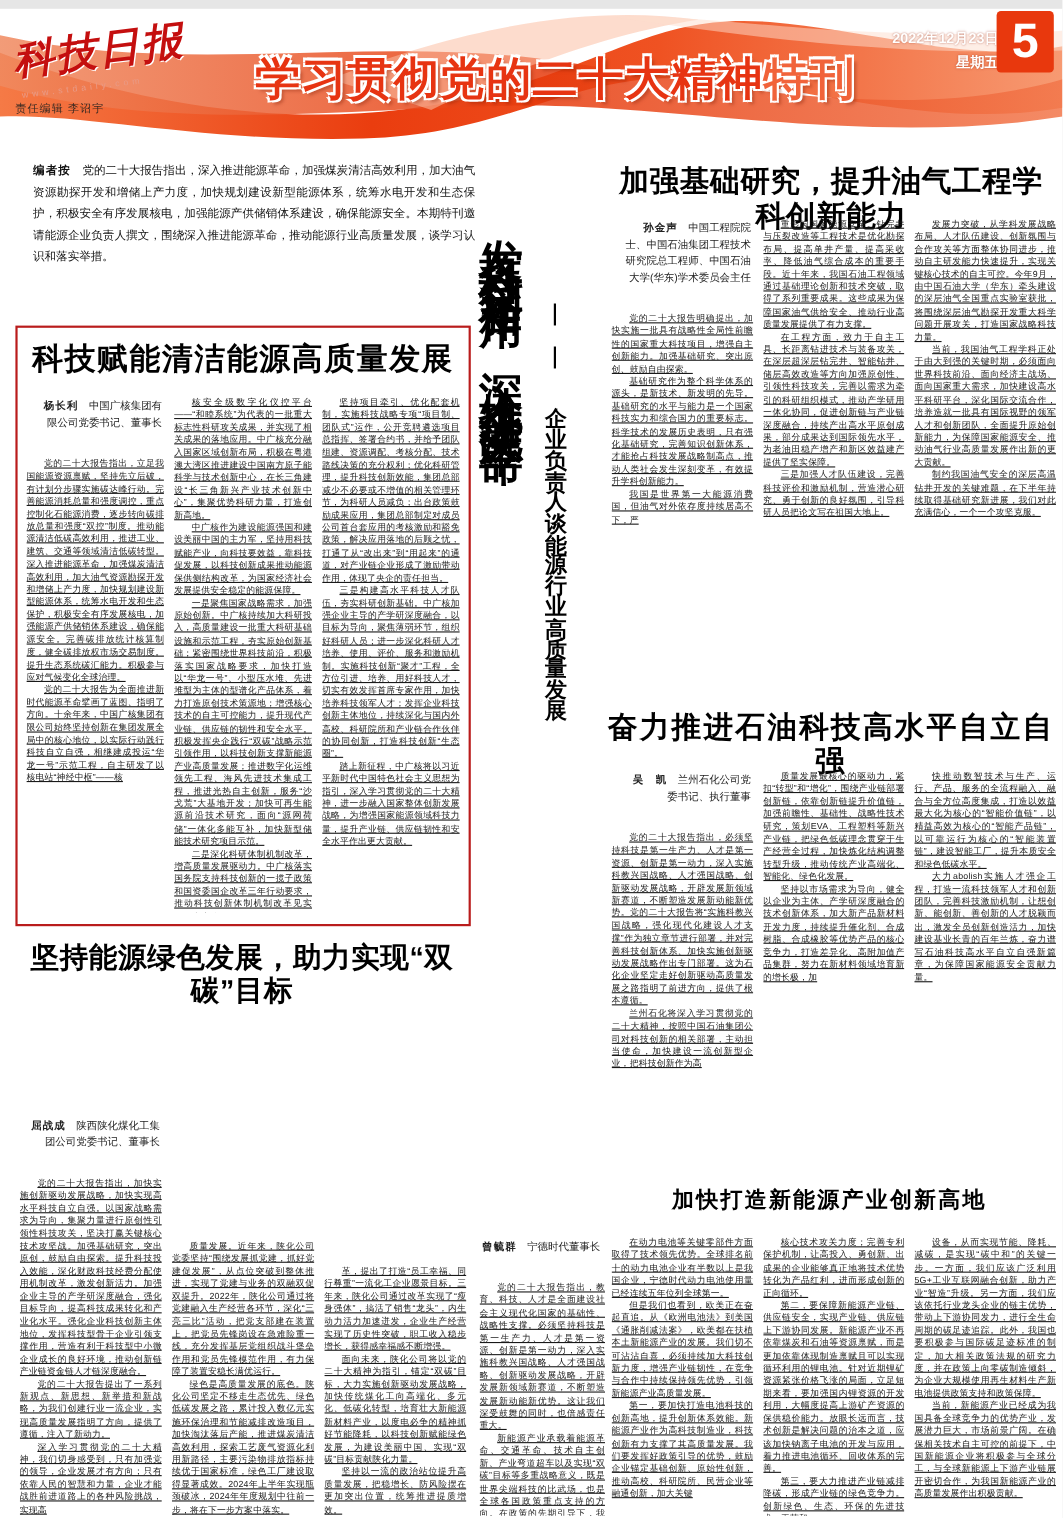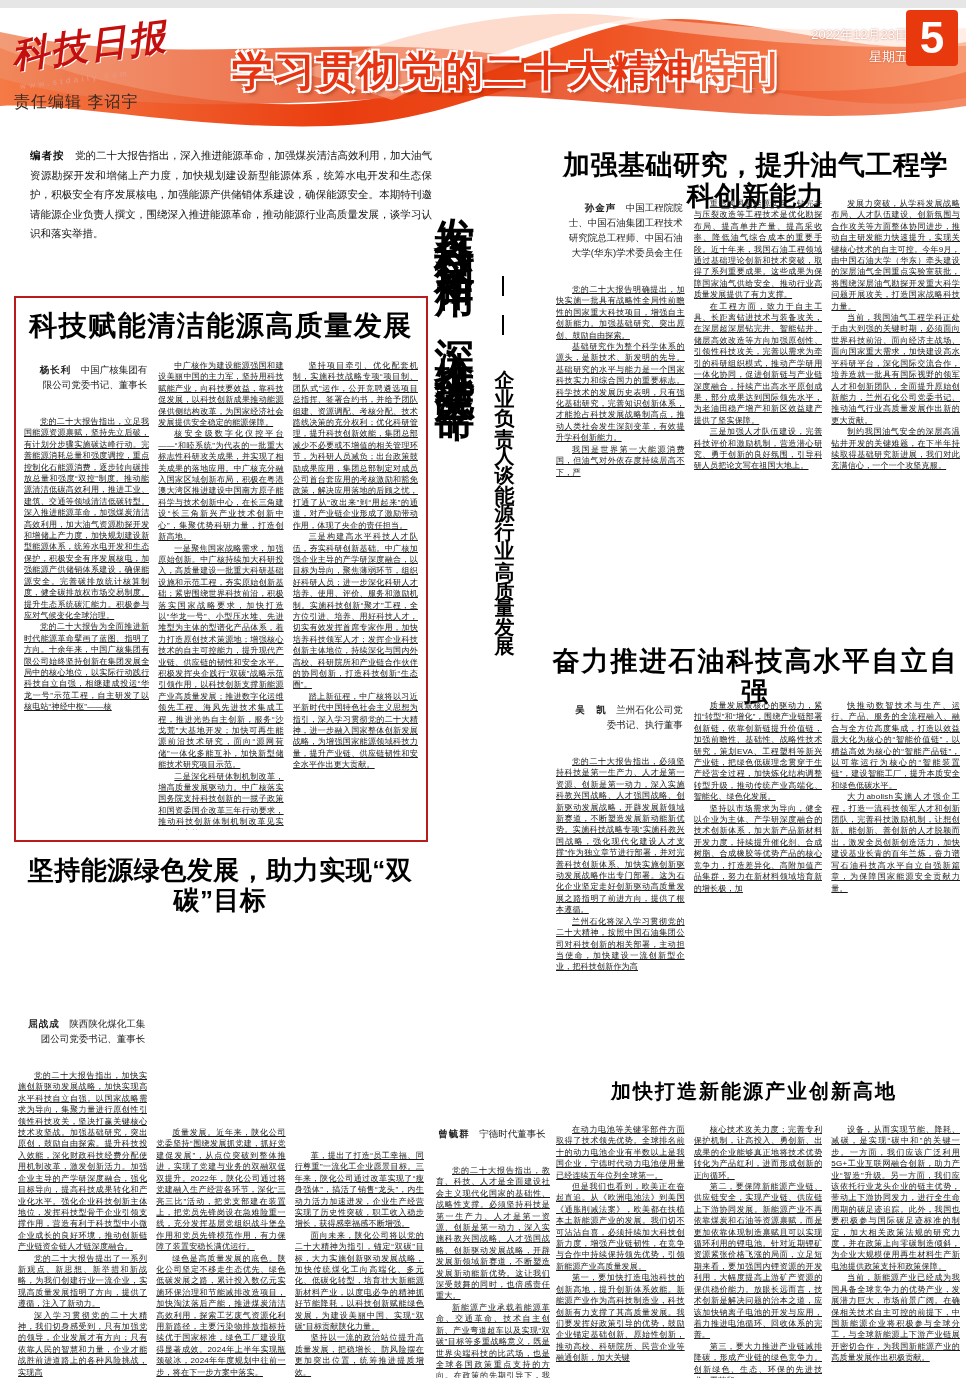--- a/index.html
+++ b/index.html
@@ -6,27 +6,27 @@
   #page{position:relative;width:966px;height:1380px;background:#fff;margin:0 auto;overflow:hidden;
         font-family:"Liberation Sans",sans-serif;color:#1a1a1a;}
   .abs{position:absolute;}
   
   #topstrip{left:0;top:0;width:966px;height:8px;background:#e6e6e6;}
   #ribbon{left:0;top:6px;width:966px;height:128px;}
   #logo-block{left:12px;top:18px;width:210px;transform:rotate(-7deg);}
   #logo-text{font-family:"Liberation Serif",serif;font-weight:900;font-style:italic;
              font-size:37px;color:#c40f0f;letter-spacing:2px;text-shadow:1px 1px 0 #fff;}
   #logo-url{font-size:8px;color:#e99a86;letter-spacing:3.5px;margin-top:2px;margin-left:4px;}
-  #editor-line{left:14px;top:92px;font-size:16px;color:#3a2a22;letter-spacing:1px;}
+  #editor-line{left:14px;top:92px;font-size:10px;color:#3a2a22;letter-spacing:1px;}
   #banner-title{left:185px;top:44px;width:640px;text-align:center;white-space:nowrap;
       font-weight:900;font-size:41px;letter-spacing:1px;color:#e73412;
       text-shadow:-2px -2px 0 #fff,2px -2px 0 #fff,-2px 2px 0 #fff,2px 2px 0 #fff,4px 4px 3px rgba(120,25,0,.35);}
   #banner-title .suffix{color:#f3halt;}
   .suffix{color:#f1633a;}
-  #date-block{left:790px;top:26px;width:118px;text-align:right;color:#fff;font-weight:400;
+  #date-block{left:790px;top:26px;width:118px;text-align:right;color:#fff;font-weight:700;
       text-shadow:0 0 2px rgba(150,30,0,.6);}
   #date-line1{font-size:13px;}
   #date-line2{font-size:13px;margin-top:4px;}
   #pagenum-box{left:906px;top:10px;width:52px;height:56px;background:#e8380d;border-radius:4px;
       display:flex;align-items:center;justify-content:center;}
   #pagenum{font-size:44px;font-weight:900;color:#fff;line-height:1;}
   
   #editor-note{left:30px;top:146px;width:402px;height:122px;overflow:hidden;
       font-family:"Liberation Serif",serif;font-size:10.5px;line-height:19.5px;
       text-align:justify;color:#111;}
@@ -113,22 +113,22 @@
     <div class="cols" id="featured-cols">
       <div class="col">
         <div class="byline"><span class="bname">杨长利</span>　<span>中国广核集团有限公司党委书记、董事长</span></div>
         <div>
             <p class="para">党的二十大报告指出，立足我国能源资源禀赋，坚持先立后破，有计划分步骤实施碳达峰行动。完善能源消耗总量和强度调控，重点控制化石能源消费，逐步转向碳排放总量和强度“双控”制度。推动能源清洁低碳高效利用，推进工业、建筑、交通等领域清洁低碳转型。深入推进能源革命，加强煤炭清洁高效利用，加大油气资源勘探开发和增储上产力度，加快规划建设新型能源体系，统筹水电开发和生态保护，积极安全有序发展核电，加强能源产供储销体系建设，确保能源安全。完善碳排放统计核算制度，健全碳排放权市场交易制度。提升生态系统碳汇能力。积极参与应对气候变化全球治理。</p>
             <p class="para">党的二十大报告为全面推进新时代能源革命擘画了蓝图、指明了方向。十余年来，中国广核集团有限公司始终坚持创新在集团发展全局中的核心地位，以实际行动践行科技自立自强，相继建成投运“华龙一号”示范工程，自主研发了以核电站“神经中枢”——核</p>
           </div>
       </div>
       <div class="col">
           <div>
+            <p class="para">核安全级数字化仪控平台——“和睦系统”为代表的一批重大标志性科研攻关成果，并实现了相关成果的落地应用。中广核充分融入国家区域创新布局，积极在粤港澳大湾区推进建设中国南方原子能科学与技术创新中心，在长三角建设“长三角新兴产业技术创新中心”，集聚优势科研力量，打造创新高地。</p>
             <p class="para">中广核作为建设能源强国和建设美丽中国的主力军，坚持用科技赋能产业，向科技要效益，靠科技促发展，以科技创新成果推动能源保供侧结构改革，为国家经济社会发展提供安全稳定的能源保障。</p>
-            <p class="para">核安全级数字化仪控平台——“和睦系统”为代表的一批重大标志性科研攻关成果，并实现了相关成果的落地应用。中广核充分融入国家区域创新布局，积极在粤港澳大湾区推进建设中国南方原子能科学与技术创新中心，在长三角建设“长三角新兴产业技术创新中心”，集聚优势科研力量，打造创新高地。</p>
             <p class="para">一是聚焦国家战略需求，加强原始创新。中广核持续加大科研投入，高质量建设一批重大科研基础设施和示范工程，夯实原始创新基础；紧密围绕世界科技前沿，积极落实国家战略要求，加快打造以“华龙一号”、小型压水堆、先进堆型为主体的型谱化产品体系，着力打造原创技术策源地；增强核心技术的自主可控能力，提升现代产业链、供应链的韧性和安全水平。积极发挥央企践行“双碳”战略示范引领作用，以科技创新支撑新能源产业高质量发展；推进数字化运维领先工程、海风先进技术集成工程，推进光热自主创新，服务“沙戈荒”大基地开发；加快可再生能源前沿技术研究，面向“源网荷储”一体化多能互补，加快新型储能技术研究项目示范。</p>
             <p class="para">二是深化科研体制机制改革，增高质量发展驱动力。中广核落实国务院支持科技创新的一揽子政策和国资委国企改革三年行动要求，推动科技创新体制机制改革见实效。中广核</p>
           </div>
         </div>
       <div class="col">
           <div>
             <p class="para">坚持项目牵引、优化配套机制，实施科技战略专项“项目制、团队式”运作，公开竞聘遴选项目总指挥、签署合约书，并给予团队组建、资源调配、考核分配、技术路线决策的充分权利；优化科研管理，提升科技创新效能，集团总部减少不必要或不增值的相关管理环节，为科研人员减负；出台政策鼓励成果应用，集团总部制定对成员公司首台套应用的考核激励和豁免政策，解决应用落地的后顾之忧，打通了从“改出来”到“用起来”的通道，对产业链企业形成了激励带动作用，体现了央企的责任担当。</p>
             <p class="para">三是构建高水平科技人才队伍，夯实科研创新基础。中广核加强企业主导的产学研深度融合，以目标为导向，聚焦薄弱环节，组织好科研人员；进一步深化科研人才培养、使用、评价、服务和激励机制。实施科技创新“聚才”工程，全方位引进、培养、用好科技人才，切实有效发挥首席专家作用，加快培养科技领军人才；发挥企业科技创新主体地位，持续深化与国内外高校、科研院所和产业链合作伙伴的协同创新，打造科技创新“生态圈”。</p>
             <p class="para">踏上新征程，中广核将以习近平新时代中国特色社会主义思想为指引，深入学习贯彻党的二十大精神，进一步融入国家整体创新发展战略，为增强国家能源领域科技力量，提升产业链、供应链韧性和安全水平作出更大贡献。</p>
           </div>
@@ -152,32 +152,32 @@
     <div class="col">
         <div>
           <p class="para">重影响国家能源安全。钻完井与压裂改造等工程技术是优化勘探布局、提高单井产量、提高采收率、降低油气综合成本的重要手段。近十年来，我国石油工程领域通过基础理论创新和技术突破，取得了系列重要成果。这些成果为保障国家油气供给安全、推动行业高质量发展提供了有力支撑。</p>
           <p class="para">在工程方面，致力于自主工具、长距离钻进技术与装备攻关，在深层超深层钻完井、智能钻井、储层高效改造等方向加强原创性、引领性科技攻关，完善以需求为牵引的科研组织模式，推动产学研用一体化协同，促进创新链与产业链深度融合，持续产出高水平原创成果，部分成果达到国际领先水平，为老油田稳产增产和新区效益建产提供了坚实保障。</p>
           <p class="para">三是加强人才队伍建设，完善科技评价和激励机制，营造潜心研究、勇于创新的良好氛围，引导科研人员把论文写在祖国大地上。</p>
         </div>
       </div>
     <div class="col">
         <div>
           <p class="para">发展力突破，从学科发展战略布局、人才队伍建设、创新氛围与合作攻关等方面整体协同进步，推动自主研发能力快速提升，实现关键核心技术的自主可控。今年9月，由中国石油大学（华东）牵头建设的深层油气全国重点实验室获批，将围绕深层油气勘探开发重大科学问题开展攻关，打造国家战略科技力量。</p>
-          <p class="para">当前，我国油气工程学科正处于由大到强的关键时期，必须面向世界科技前沿、面向经济主战场、面向国家重大需求，加快建设高水平科研平台，深化国际交流合作，培养造就一批具有国际视野的领军人才和创新团队，全面提升原始创新能力，兰州石化公司党委书记、推动油气行业高质量发展作出新的更大贡献。</p>
+          <p class="para">当前，我国油气工程学科正处于由大到强的关键时期，必须面向世界科技前沿、面向经济主战场、面向国家重大需求，加快建设高水平科研平台，深化国际交流合作，培养造就一批具有国际视野的领军人才和创新团队，全面提升原始创新能力，为保障国家能源安全、推动油气行业高质量发展作出新的更大贡献。</p>
           <p class="para">制约我国油气安全的深层高温钻井开发的关键难题，在下半年持续取得基础研究新进展，我们对此充满信心，一个一个攻坚克服。</p>
         </div>
       </div>
   </div>
 
   <div class="abs headline" id="rm-headline">奋力推进石油科技高水平自立自强</div>
   <div class="abs cols" id="rm-cols">
     <div class="col">
       <div class="byline"><span class="bname">吴　凯</span>　<span>兰州石化公司党委书记、执行董事</span></div>
       <div>
-          <p class="para">党的二十大报告指出，必须坚持科技是第一生产力、人才是第一资源、创新是第一动力，深入实施科教兴国战略、人才强国战略、创新驱动发展战略，开辟发展新领域新赛道，不断塑造发展新动能新优势。实施科技战略专项“实施科教兴国战略，强化现代化建设人才支撑”作为独立章节进行部署，并对完善科技创新体系、加快实施创新驱动发展战略作出专门部署。这为石化企业坚定走好创新驱动高质量发展之路指明了前进方向，提供了根本遵循。</p>
+          <p class="para">党的二十大报告指出，必须坚持科技是第一生产力、人才是第一资源、创新是第一动力，深入实施科教兴国战略、人才强国战略、创新驱动发展战略，开辟发展新领域新赛道，不断塑造发展新动能新优势。党的二十大报告将“实施科教兴国战略，强化现代化建设人才支撑”作为独立章节进行部署，并对完善科技创新体系、加快实施创新驱动发展战略作出专门部署。这为石化企业坚定走好创新驱动高质量发展之路指明了前进方向，提供了根本遵循。</p>
           <p class="para">兰州石化将深入学习贯彻党的二十大精神，按照中国石油集团公司对科技创新的相关部署，主动担当使命，加快建设一流创新型企业，把科技创新作为高</p>
         </div>
     </div>
     <div class="col">
         <div>
           <p class="para">质量发展最核心的驱动力，紧扣“转型”和“增化”，围绕产业链部署创新链，依靠创新链提升价值链，加强前瞻性、基础性、战略性技术研究，策划EVA、工程塑料等新兴产业链，把绿色低碳理念贯穿于生产经营全过程，加快炼化结构调整转型升级，推动传统产业高端化、智能化、绿色化发展。</p>
           <p class="para">坚持以市场需求为导向，健全以企业为主体、产学研深度融合的技术创新体系，加大新产品新材料开发力度，持续提升催化剂、合成树脂、合成橡胶等优势产品的核心竞争力，打造差异化、高附加值产品集群，努力在新材料领域培育新的增长极，加</p>
         </div>
       </div>
     <div class="col">

